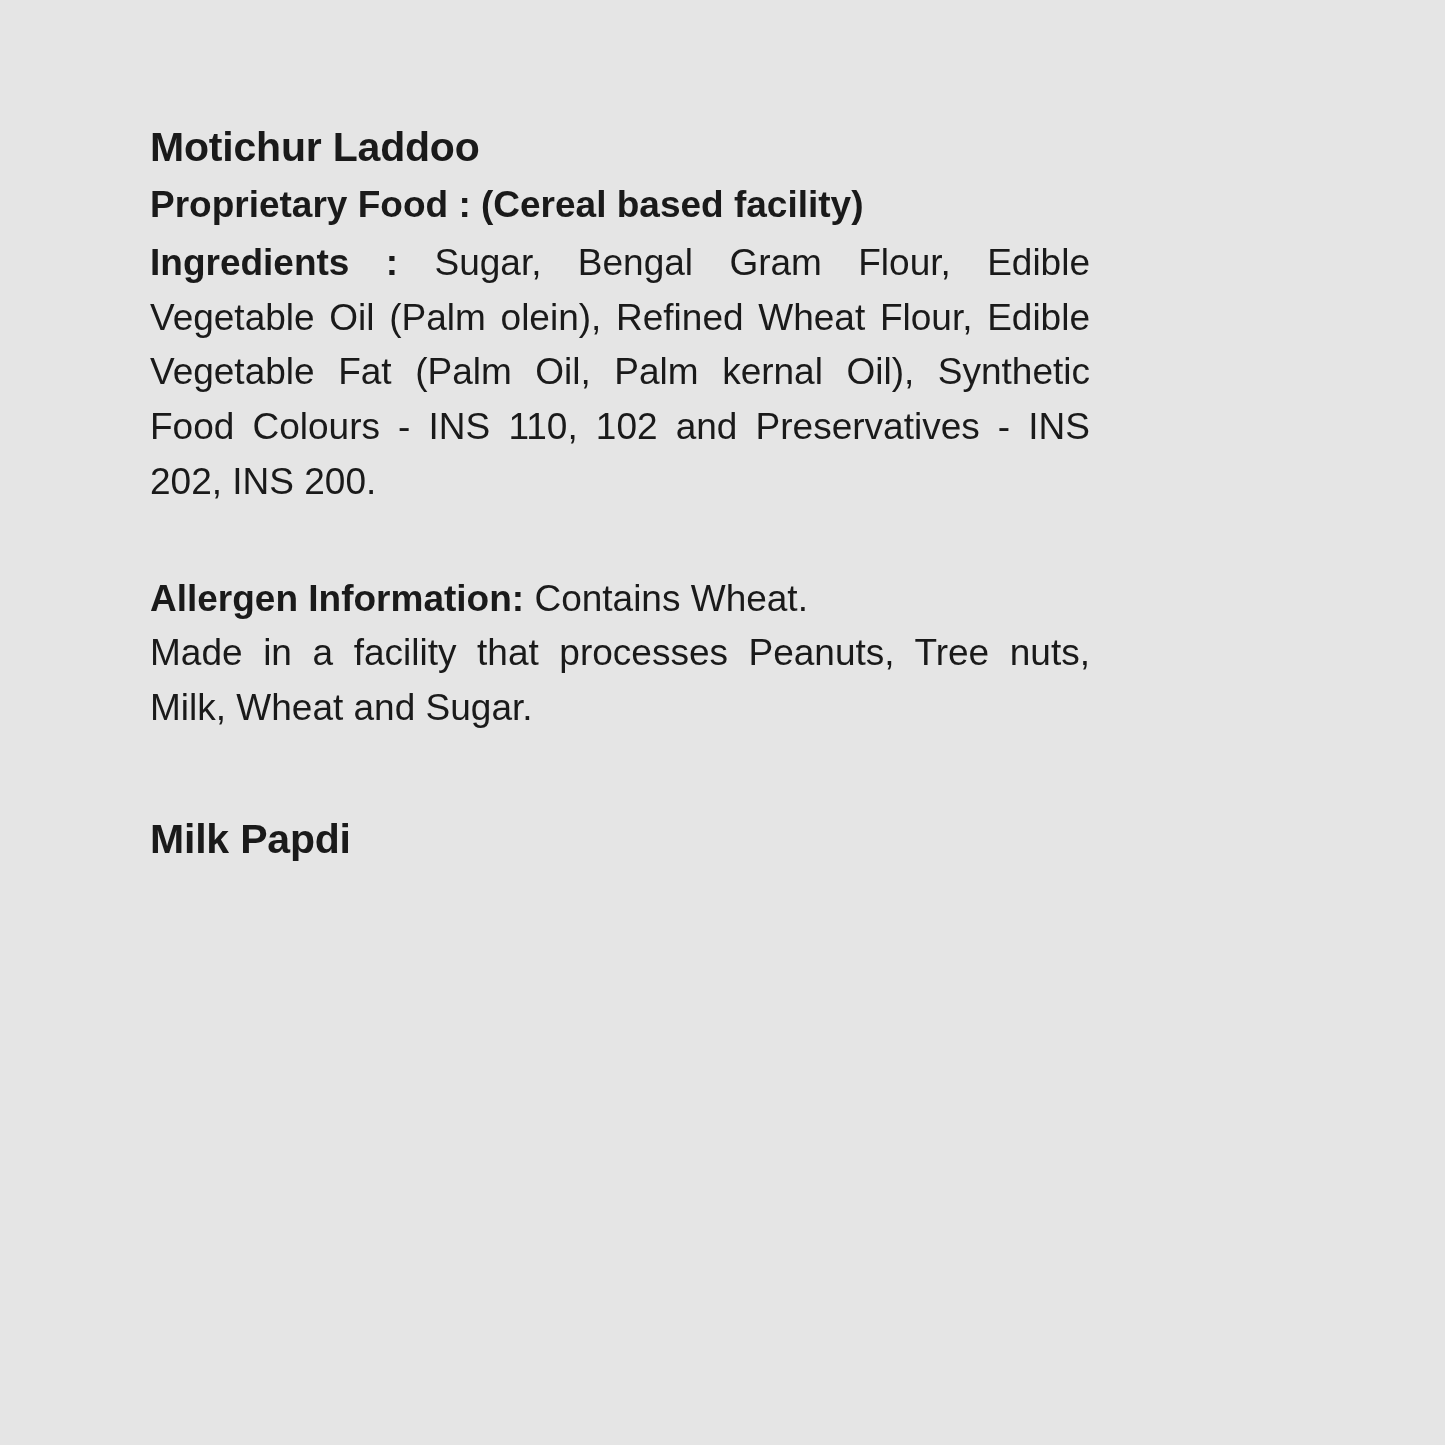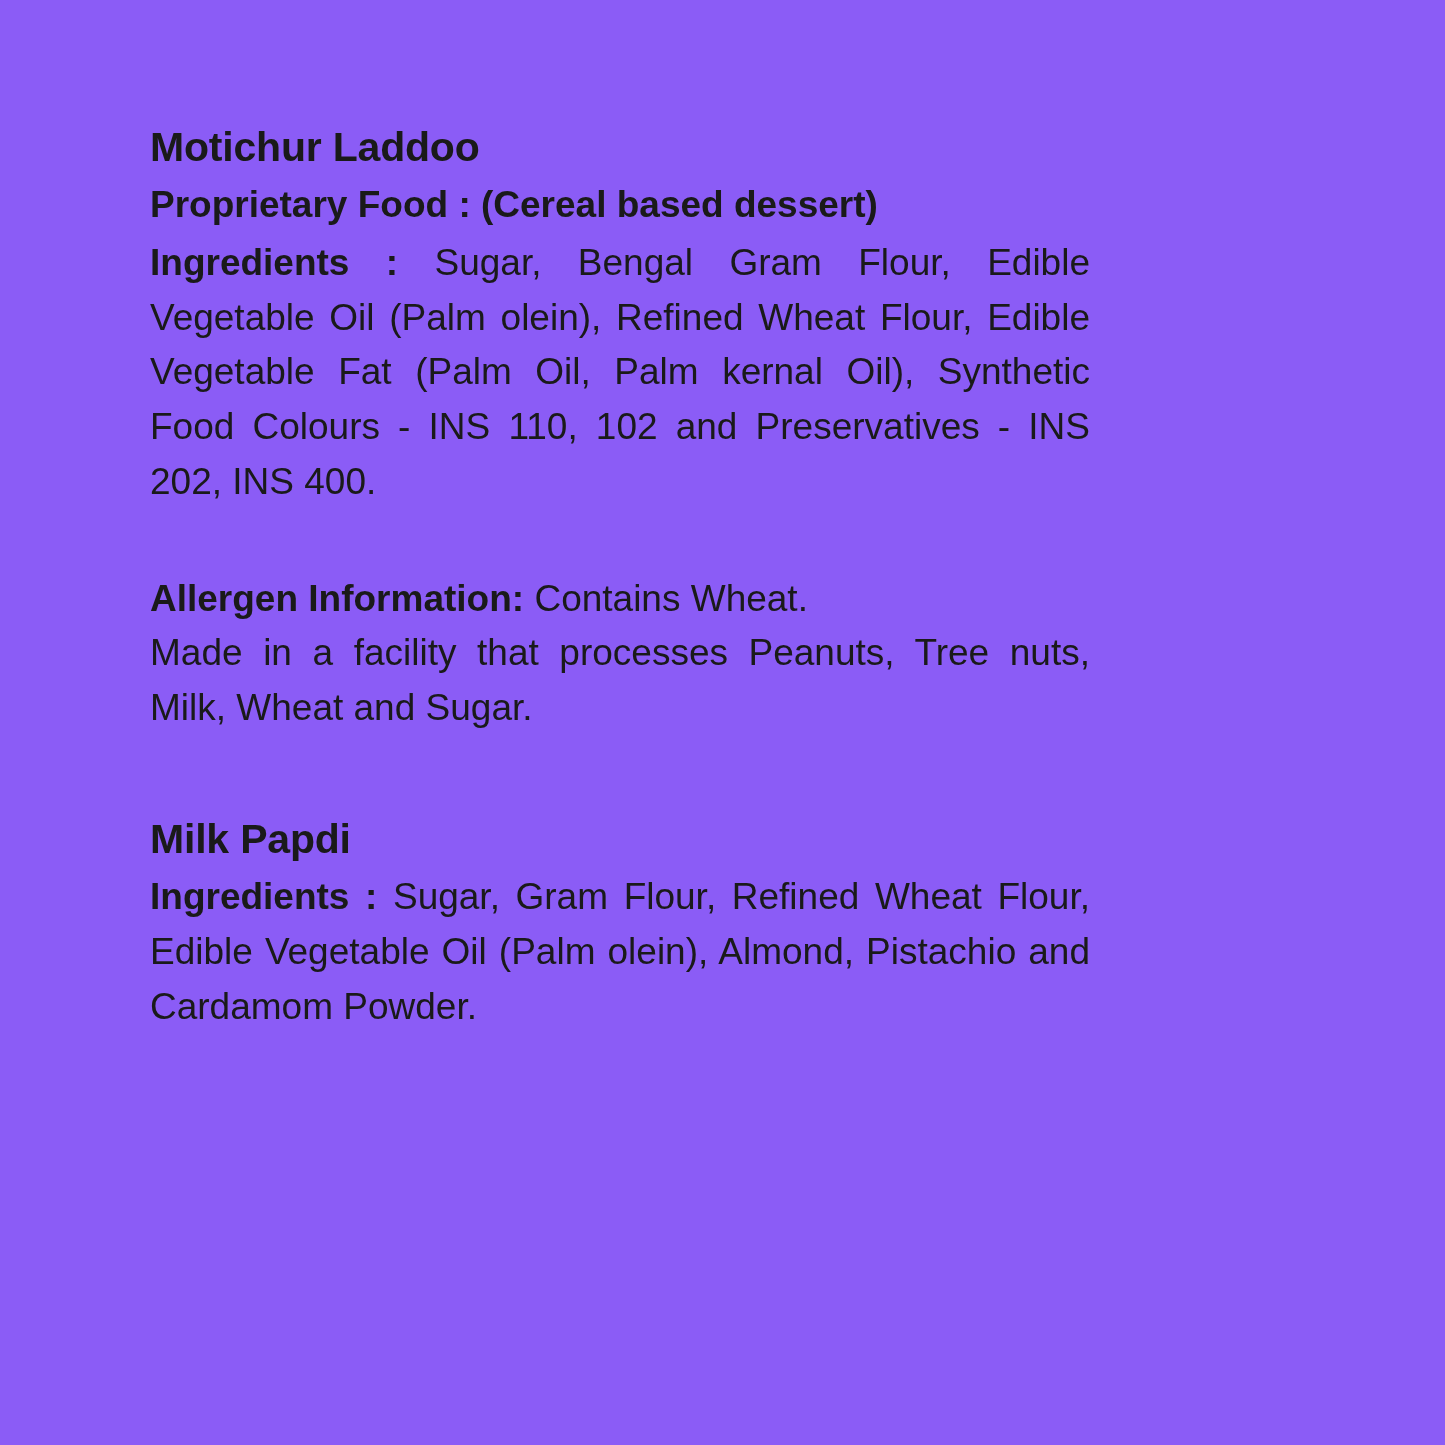--- a/index.html
+++ b/index.html
@@ -12,21 +12,21 @@
     height: 1445px;
     font-family: "Liberation Sans", sans-serif;
     color: #1a1a1a;
     overflow: hidden;
   }
   .page {
     box-sizing: border-box;
     width: 1445px;
     height: 1445px;
     padding: 118px 150px 0 150px;
-    background: #8b5cf6;
+    background: #e5e5e5;
   }
   .block {
     width: 940px;
   }
   .product-title {
     font-size: 41px;
     font-weight: bold;
     line-height: 1.42;
     margin: 0 0 2px 0;
     letter-spacing: -0.2px;
@@ -59,32 +59,31 @@
     text-align: justify;
   }
 </style>
 </head>
 <body>
 
 <div class="page">
 
   <div class="block">
     <h1 class="product-title">Motichur Laddoo</h1>
-    <div class="category">Proprietary Food : (Cereal based dessert)</div>
-    <p class="para"><span class="lead">Ingredients :</span><span> Sugar, Bengal Gram Flour, Edible Vegetable Oil (Palm olein), Refined Wheat Flour, Edible Vegetable Fat (Palm Oil, Palm kernal Oil), Synthetic Food Colours - INS 110, 102 and Preservatives - INS 202, INS 400.</span></p>
+    <div class="category">Proprietary Food : (Cereal based facility)</div>
+    <p class="para"><span class="lead">Ingredients :</span><span> Sugar, Bengal Gram Flour, Edible Vegetable Oil (Palm olein), Refined Wheat Flour, Edible Vegetable Fat (Palm Oil, Palm kernal Oil), Synthetic Food Colours - INS 110, 102 and Preservatives - INS 202, INS 200.</span></p>
 
     <div class="gap-block"></div>
 
     <p class="para nojustify"><span class="lead">Allergen Information:</span><span> Contains Wheat.</span></p>
     <p class="allergen-extra">Made in a facility that processes Peanuts, Tree nuts, Milk, Wheat and Sugar.</p>
   </div>
 
   <div class="gap-section"></div>
 
   <div class="block">
     <h1 class="product-title">Milk Papdi</h1>
-    <p class="para"><span class="lead">Ingredients :</span><span> Sugar, Gram Flour, Refined Wheat Flour, Edible Vegetable Oil (Palm olein), Almond, Pistachio and Cardamom Powder.</span></p>
 
     <div class="gap-block"></div>
 
   </div>
 
 </div>
 
 </body></html>

